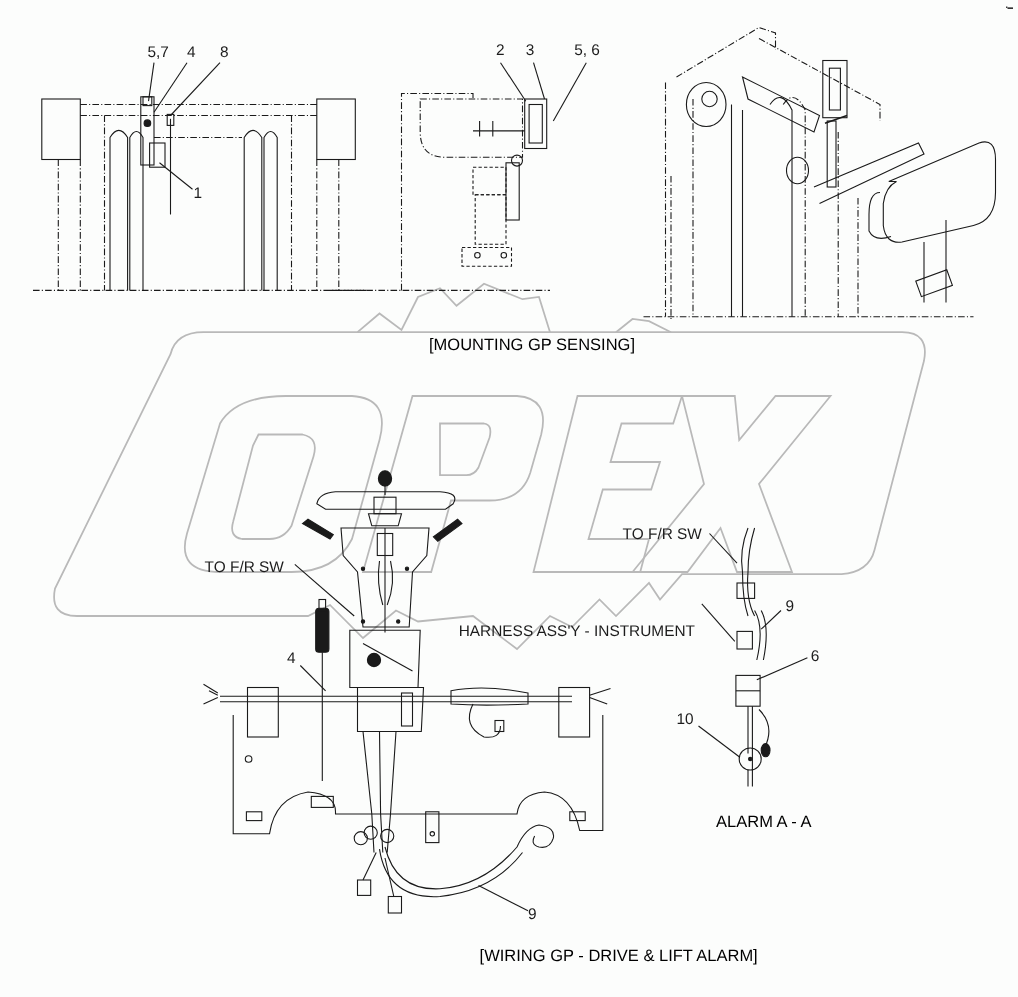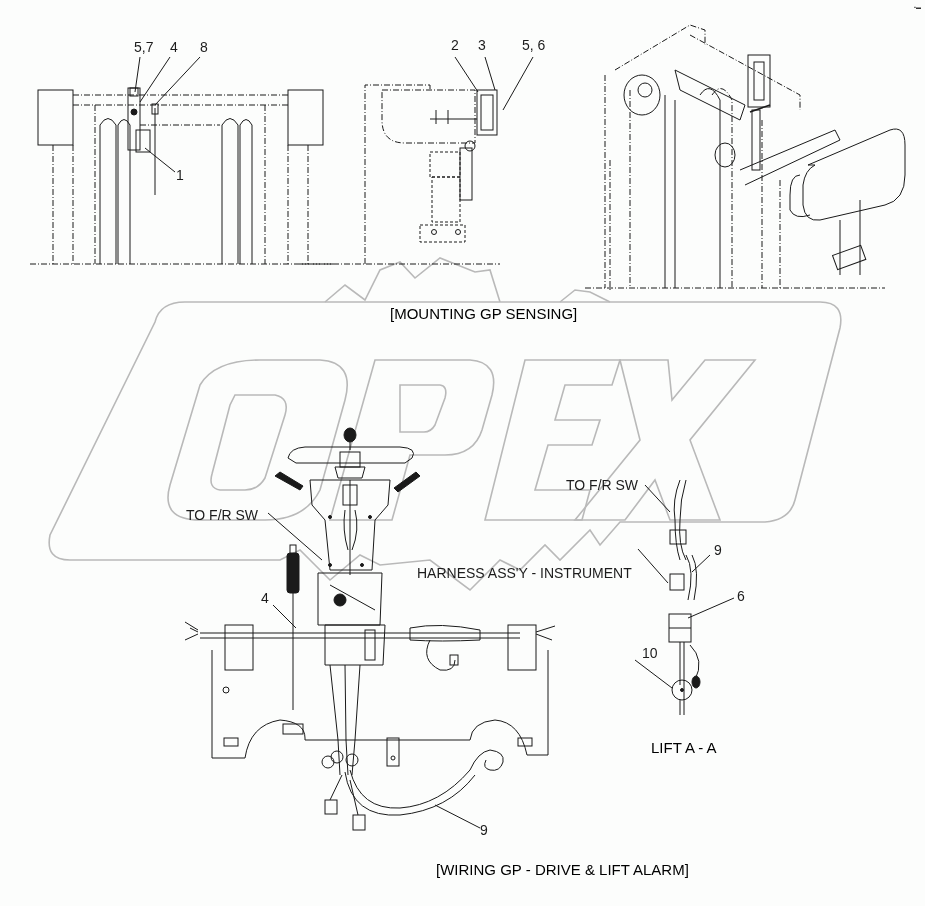--- a/index.html
+++ b/index.html
@@ -227,18 +227,18 @@
 <div class="caption" style="left:390px;top:306px;">[MOUNTING GP SENSING]</div>
 
 <div class="lbl" style="left:186px;top:508px;">TO F/R SW</div>
 <div class="lbl" style="left:417px;top:542px;margin-top:24px;">HARNESS ASS'Y - INSTRUMENT</div>
 <div class="lbl" style="left:261px;top:591px;">4</div>
 <div class="lbl" style="left:480px;top:823px;">9</div>
 
 <div class="lbl" style="left:566px;top:478px;">TO F/R SW</div>
 <div class="lbl" style="left:714px;top:543px;">9</div>
 <div class="lbl" style="left:737px;top:589px;">6</div>
-<div class="lbl" style="left:615px;top:646px;margin-left:27px;">10</div>
-<div class="caption" style="left:651px;top:740px;">LIFT  A - A</div>
+<div class="lbl" style="left:615px;top:646px;">10</div>
+<div class="caption" style="left:651px;top:740px;">ALARM  A - A</div>
 
 <div class="caption" style="left:436px;top:862px;">[WIRING GP - DRIVE &amp; LIFT ALARM]</div>
 
 <div class="corner-mark">▪▬</div>
 
 </body></html>

